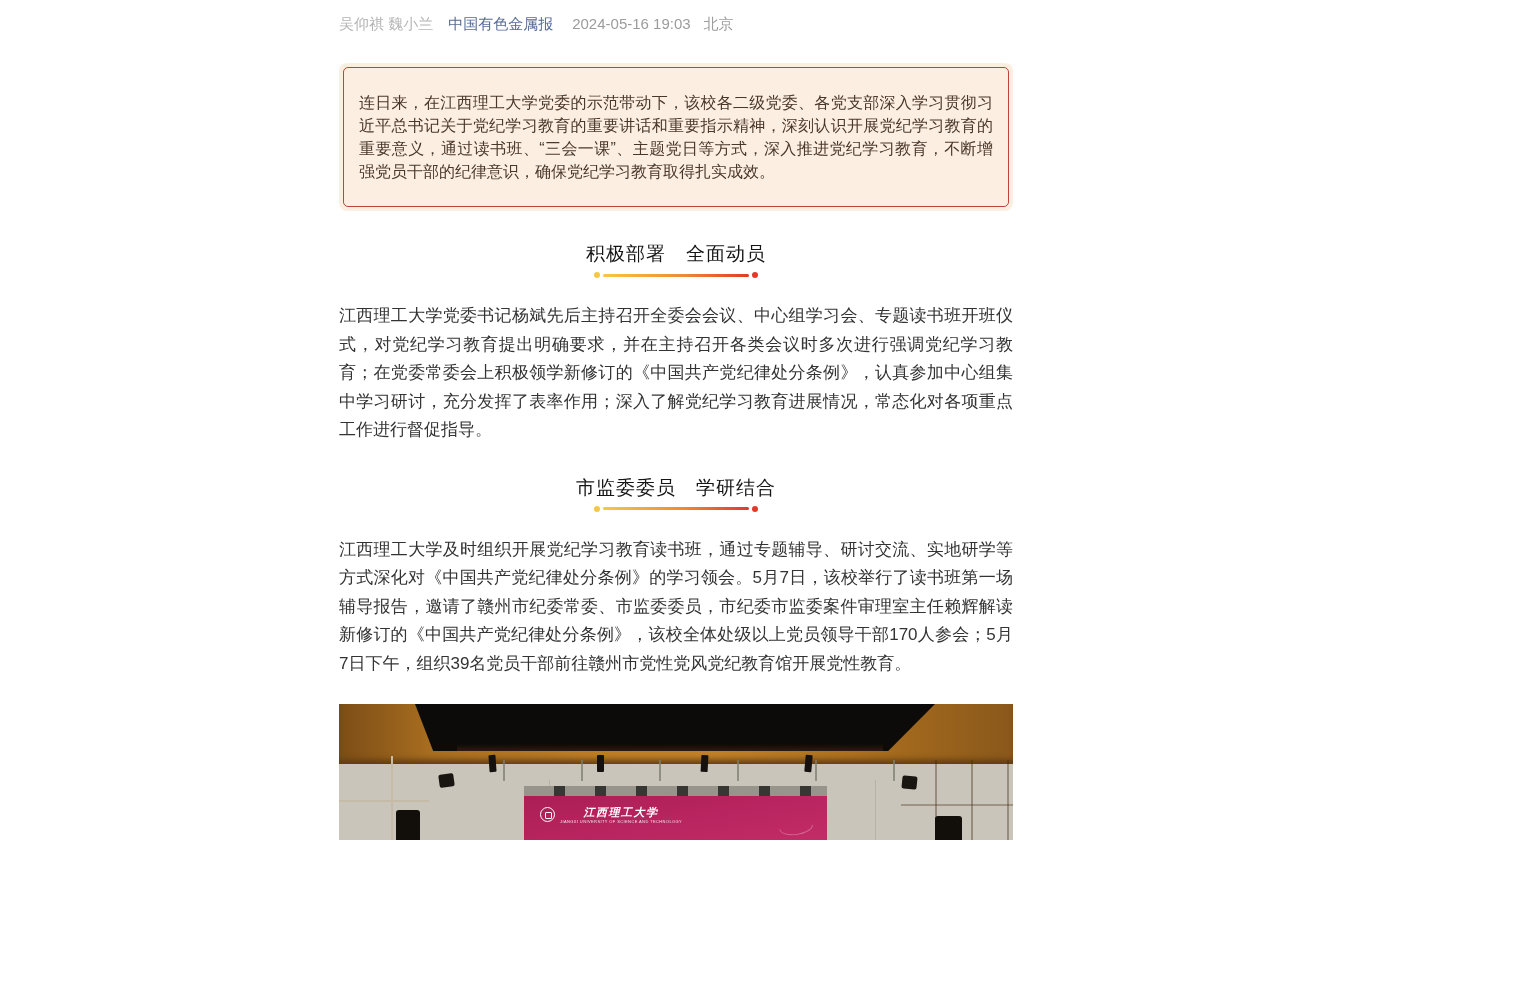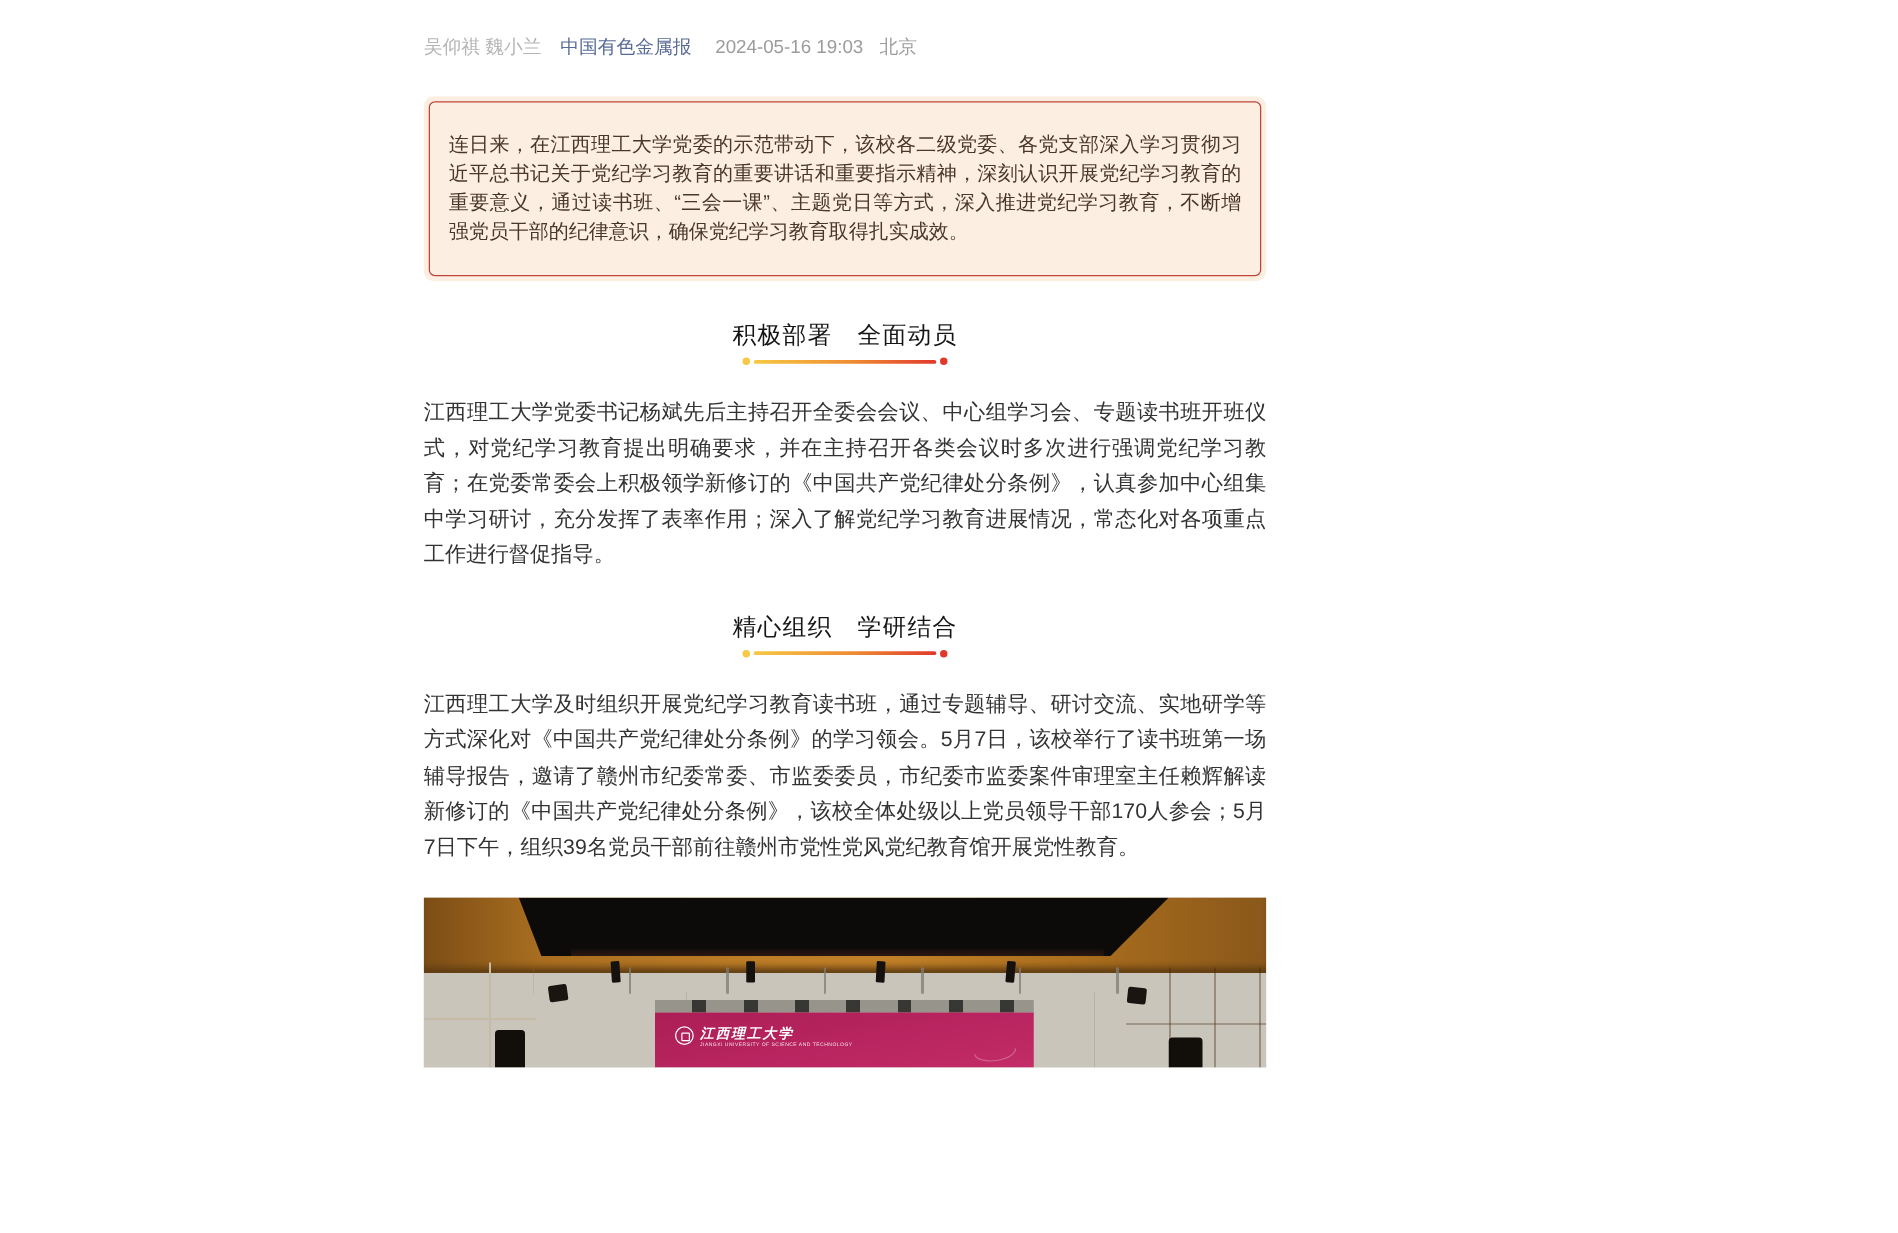--- a/index.html
+++ b/index.html
@@ -3,21 +3,21 @@
 <meta charset="utf-8">
 <style>
   * { margin:0; padding:0; box-sizing:border-box; }
   html,body { width:1518px; height:986px; background:#ffffff; overflow:hidden;
               font-family:"Liberation Sans","DejaVu Sans",sans-serif; }
   .article-column { position:absolute; left:339px; top:0; width:674px; }
 
   .article-title { margin-top:14px; font-size:22px; line-height:1.42; font-weight:700;
                    color:#1f1f1f; letter-spacing:.5px; }
 
-  .article-byline { margin-top:29px; font-size:15px; line-height:18px; white-space:nowrap; }
+  .article-byline { margin-top:15px; font-size:15px; line-height:18px; white-space:nowrap; }
   .article-byline .authors  { color:#b5b5b5; margin-right:15px; }
   .article-byline .source   { color:var(--source-link,#576b95); text-decoration:none; margin-right:19px; cursor:pointer; }
   .article-byline .datetime { color:#9c9c9c; margin-right:13px; }
   .article-byline .location { color:#9c9c9c; }
 
   .lead-box-outer { margin-top:30px; background:var(--lead-bg,#fcefe2); border-radius:8px; padding:4px; }
   .lead-box { border:1px solid var(--lead-border,#bf4339); border-radius:5px;
               padding:23px 15px; font-size:16px; line-height:23px;
               color:var(--lead-text,#4a372c); text-align:justify; }
 
@@ -63,21 +63,21 @@
   .ph-wall-speaker { width:15px; height:13px; background:#191511; border-radius:2px; }
   .ph-floor-speaker { background:#120e0a; border-radius:3px 3px 0 0; }
   .ph-screen-topstrip { left:185px; top:82px; width:303px; height:10px; background:#97948b;
       background-image:repeating-linear-gradient(90deg,rgba(38,38,36,0) 0 30px,rgba(38,38,36,.85) 30px 41px); }
   .ph-screen { left:185px; top:92px; width:303px; height:44px;
       background:linear-gradient(170deg,var(--screen-magenta,#ab1e55) 0%,#b92560 55%,#c22c67 100%); }
   .ph-logo { left:16px; top:11px; display:flex; align-items:flex-start; color:#ffffff; }
   .ph-seal { width:15px; height:15px; border:1px solid #fff; border-radius:50%; position:relative; flex:0 0 auto; }
   .ph-seal::after { content:""; position:absolute; left:4px; top:4px; width:5px; height:5px;
       border:1px solid #fff; border-radius:1px; }
-  .ph-logo-txt { margin-left:5px; }
+  .ph-logo-txt { margin-left:5px;text-align:center; }
   .ph-logo-cn { font-size:11px; font-weight:700; font-style:italic; letter-spacing:1.5px;
       font-family:"DejaVu Serif","Liberation Serif",serif; line-height:12px; }
   .ph-logo-en { font-size:4px; letter-spacing:.4px; opacity:.85; line-height:4px; margin-top:1px; }
   .ph-swoosh { left:440px; top:115px; width:34px; height:16px;
       border:1px solid rgba(255,255,255,.28); border-radius:50%;
       clip-path:polygon(0 50%,100% 50%,100% 100%,0 100%); transform:rotate(-8deg); }
 </style>
 </head>
 <body>
 
@@ -97,21 +97,21 @@
     <div class="heading-underline">
       <span class="dot left"></span>
       <span class="bar"></span>
       <span class="dot right"></span>
     </div>
   </div>
 
   <p class="body-paragraph">江西理工大学党委书记杨斌先后主持召开全委会会议、中心组学习会、专题读书班开班仪式，对党纪学习教育提出明确要求，并在主持召开各类会议时多次进行强调党纪学习教育；在党委常委会上积极领学新修订的《中国共产党纪律处分条例》，认真参加中心组集中学习研讨，充分发挥了表率作用；深入了解党纪学习教育进展情况，常态化对各项重点工作进行督促指导。</p>
 
   <div class="section-heading">
-    <span class="heading-text">精心组织　学研结合</span>
+    <span class="heading-text">市监委委员　学研结合</span>
     <div class="heading-underline">
       <span class="dot left"></span>
       <span class="bar"></span>
       <span class="dot right"></span>
     </div>
   </div>
 
   <p class="body-paragraph">江西理工大学及时组织开展党纪学习教育读书班，通过专题辅导、研讨交流、实地研学等方式深化对《中国共产党纪律处分条例》的学习领会。5月7日，该校举行了读书班第一场辅导报告，邀请了赣州市纪委常委、市监委委员，市纪委市监委案件审理室主任赖辉解读新修订的《中国共产党纪律处分条例》，该校全体处级以上党员领导干部170人参会；5月7日下午，组织39名党员干部前往赣州市党性党风党纪教育馆开展党性教育。</p>
 
   <figure class="article-photo">

